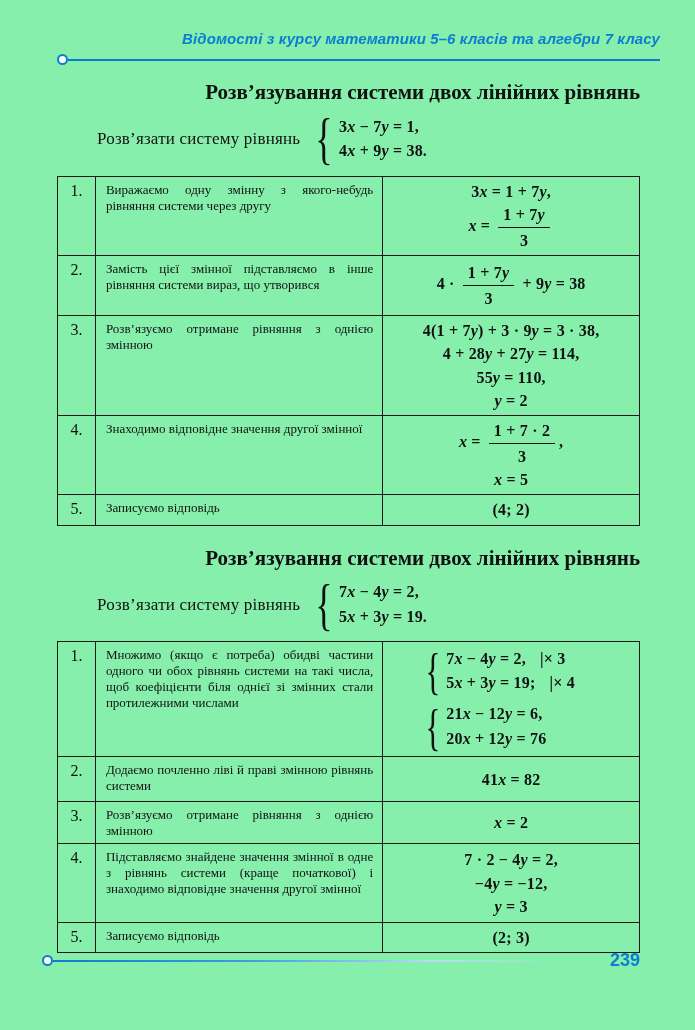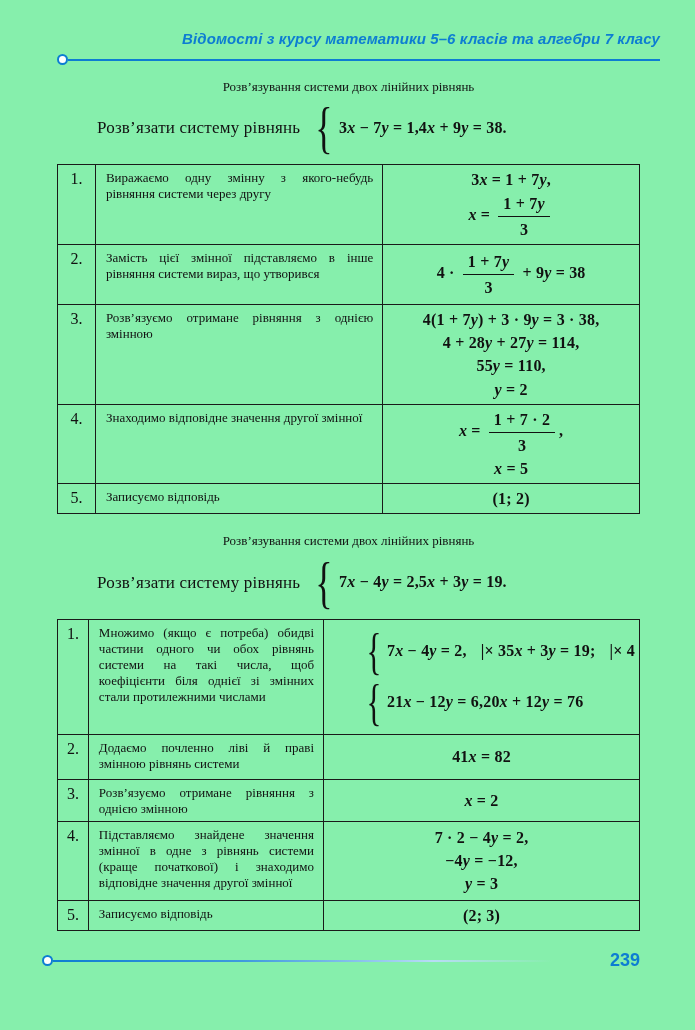--- a/index.html
+++ b/index.html
@@ -28,41 +28,41 @@
     border:2.5px solid #0d7dd2; background:#fff; flex:0 0 auto;
   }
   .rule-line { flex:1; height:2px; background:#0d7dd2; }
   .rule-line.fade {
     background:linear-gradient(to right,#0d7dd2 0%,#3f9ade 35%,#b8dcf5 70%,rgba(255,255,255,0) 92%);
   }
   
   .content { padding:0 55px 0 57px; }
   .section-title {
     margin-top:13px;
-    text-align:center;
-    font-size:13px; font-weight:normal;
+    text-align:right;
+    font-size:21px; font-weight:bold;
     line-height:1.4;
   }
   .problem {
     display:flex; align-items:center;
     margin:6px 0 10px 40px;
     font-size:17px;
   }
   .problem-label { margin-right:10px; letter-spacing:0.2px; }
   
   .system { display:inline-flex; align-items:center; }
   .brace {
     font-family:"Liberation Serif", serif;
     font-weight:400; line-height:0.9;
     transform:scaleX(0.62);
     display:inline-block;
   }
   .brace.b-lg { font-size:58px; }
   .brace.b-md { font-size:50px; }
-  .sys-lines { display:flex; flex-direction:row; text-align:left; margin-left:1px; }
+  .sys-lines { display:flex; flex-direction:column; text-align:left; margin-left:1px; }
   .sys-lines > span { line-height:1.55; }
   
   .math {
     font-family:"Liberation Serif", serif;
     font-weight:bold; font-size:16px;
     letter-spacing:0.2px; white-space:nowrap;
   }
   .math i { font-style:italic; }
   
   .frac { display:inline-flex; flex-direction:column; vertical-align:middle; text-align:center; margin:0 4px;justify-content:flex-end; }
@@ -183,21 +183,21 @@
               <span class="fden math">3</span>
             </span><span class="math">,</span>
           </span>
           <span class="mline math"><i>x</i> = 5</span>
         </td>
       </tr>
       <tr style="height:28px;">
         <td class="c-num">5.</td>
         <td class="c-desc">Записуємо відповідь</td>
         <td class="c-math">
-          <span class="mline math">(1; 2)</span>
+          <span class="mline math">(4; 2)</span>
         </td>
       </tr>
     </tbody>
       </table>
 
     <div class="section-title" style="margin-top:18px;">
       <span>Розв’язування системи двох лінійних рівнянь</span><br>
     </div>
 
     <div class="problem">

